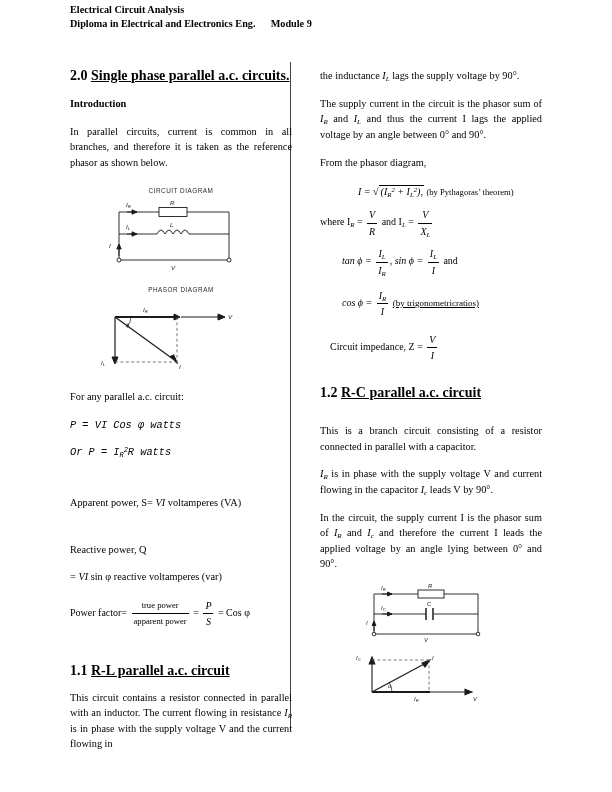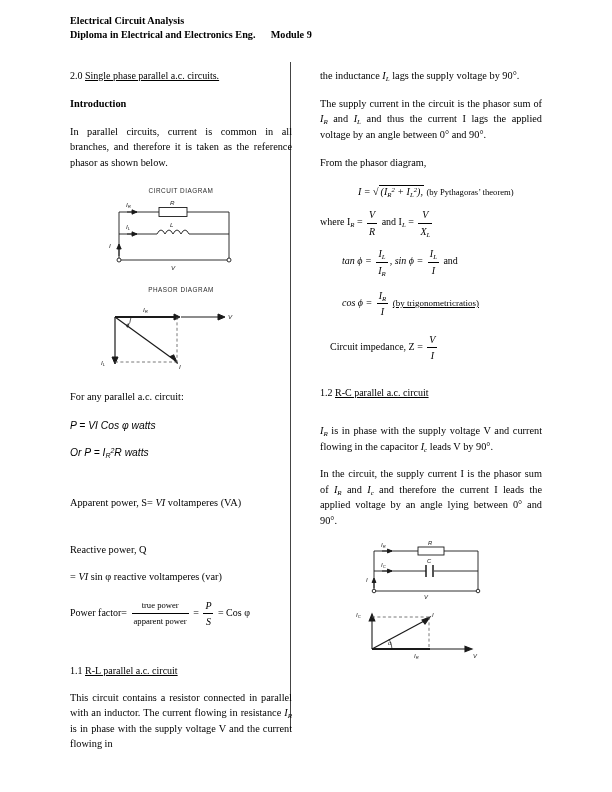--- a/index.html
+++ b/index.html
@@ -14,21 +14,21 @@
     overflow: hidden;
   }
   .page {
     position: absolute;
     left: 0; top: 0;
     width: 612px; height: 792px;
   }
   
   .doc-header {
     position: absolute;
-    left: 70px; top: 14px;
+    left: 70px; top: 3px;
     width: 470px;
     font-weight: bold;
     font-size: 10.2px;
     line-height: 13.6px;
   }
   .doc-header .line2 { white-space: pre; }
   
   .col {
     position: absolute;
     top: 68px;
@@ -41,33 +41,33 @@
   .col-right { left: 320px; }
   .divider {
     position: absolute;
     left: 290px; top: 62px;
     width: 0; height: 668px;
     border-left: 0.8px solid #444;
   }
   p { margin: 0 0 12.5px 0; }
   .tight { margin-bottom: 0; }
   .sec-head {
-    font-weight: normal;
+    font-weight: bold;
     margin: 0 0 13px 0;
-    font-size: 10px;
+    font-size: 14px;
   }
   .sec-head .u { text-decoration: underline; }
   .subhead {
     font-weight: bold;
     margin: 0 0 12px 0;
     font-size: 10.4px;
   }
   .math {
     font-style: italic;
-    font-family: Liberation Sans, sans-serif;
+    font-family: Liberation Mono, monospace;
     margin: 0 0 12px 0;
     text-align: left;
   }
   sub, sup {
     font-size: 68%;
     line-height: 0;
   }
   sub { vertical-align: -0.28em; }
   sup { vertical-align: 0.5em; }
   .it { font-style: italic; }
@@ -325,20 +325,21 @@
 
     <div class="gap-s"></div>
 
     <div class="sec-head" style="">
       <span>1.2</span>
       <span class="u">R-C parallel a.c. circuit</span>
     </div>
 
     <div class="gap-s"></div>
 
+    <p>This is a branch circuit consisting of a resistor connected in parallel with a capacitor.</p>
 
     <p><span class="it">I</span><sub class="it">R</sub><span> is in phase with the supply voltage V and current flowing in the capacitor  </span><span class="it">I</span><sub class="it">c</sub><span> leads V by 90°.</span></p>
 
     <p><span>In the circuit, the supply current I is the phasor sum of </span><span class="it">I</span><sub class="it">R</sub><span> and </span><span class="it">I</span><sub class="it">c</sub><span> and therefore the current I leads the applied voltage by an angle lying between 0° and 90°.</span></p>
 
     <div class="figure" style="width:210px; margin-top:2px;">
       <svg width="210" height="62" viewBox="0 0 210 62">
         <g stroke="#1a1a1a" fill="none" stroke-width="0.9">
           <line x1="48" y1="10" x2="48" y2="50"></line>
           <line x1="152" y1="10" x2="152" y2="50"></line>

